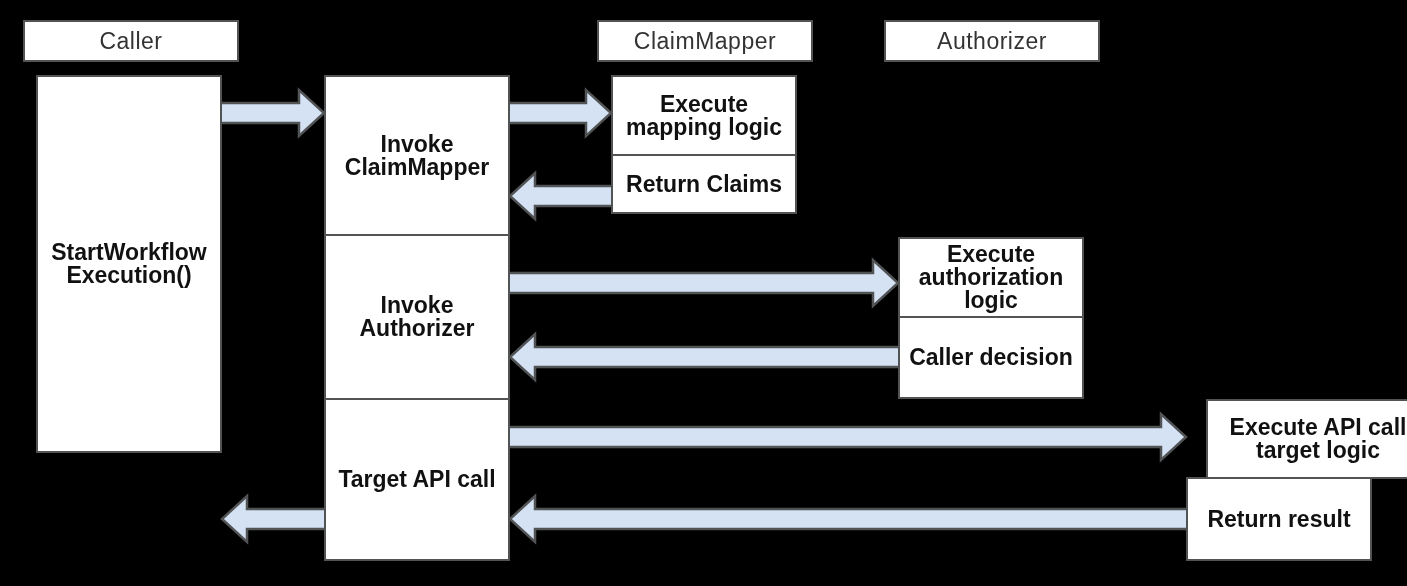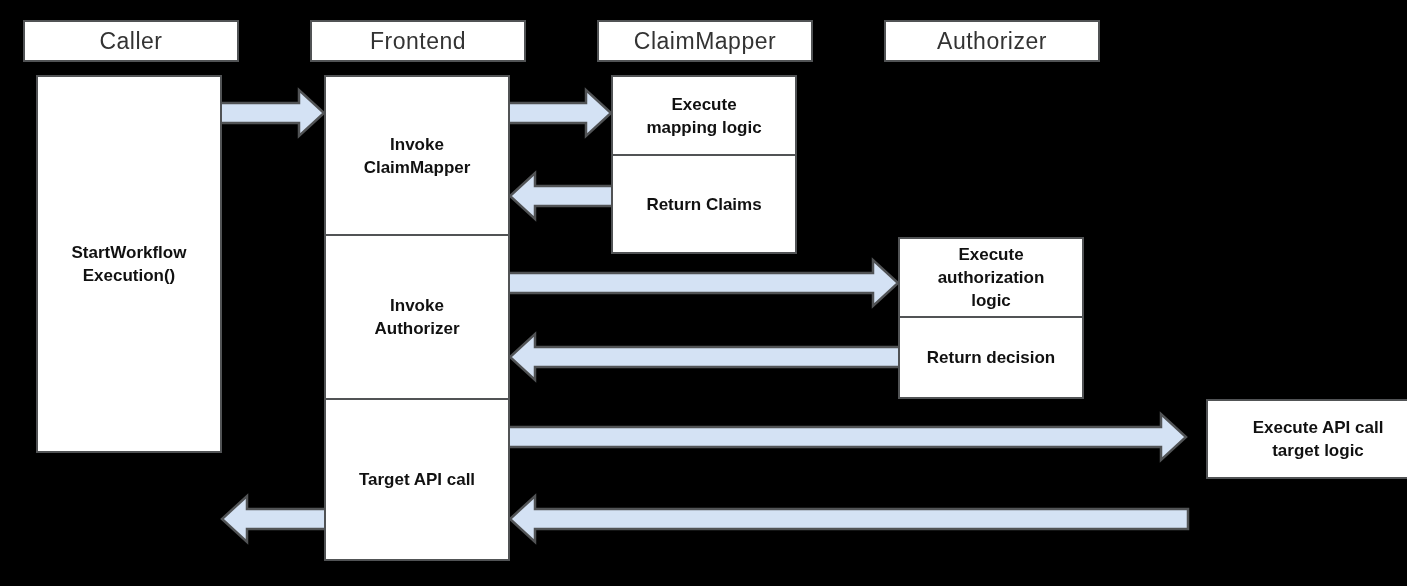--- a/index.html
+++ b/index.html
@@ -41,21 +41,21 @@
   }
   .act {
     position: absolute;
     box-sizing: border-box;
     background: var(--box-fill, #ffffff);
     border: 2px solid var(--box-border, #515355);
     z-index: 2;
     display: flex;
     align-items: center;
     justify-content: center;
-    font-size: 17px;
+    font-size: 23px;
     font-weight: 700;
     line-height: 23px;
     color: var(--act-text, #111111);
     text-align: center;
     white-space: pre-line;
   }
 </style>
 </head>
 <body>
 
@@ -66,38 +66,38 @@
       <polygon points="508,103 586,103 586,90 611,113 586,136 586,123 508,123" fill="#d4e2f4" stroke="#515355" stroke-width="2.5" stroke-linejoin="miter"></polygon>
       <polygon points="613,186 535,186 535,173 510,196 535,219 535,206 613,206" fill="#d4e2f4" stroke="#515355" stroke-width="2.5" stroke-linejoin="miter"></polygon>
       <polygon points="508,273 873,273 873,260 898,283 873,306 873,293 508,293" fill="#d4e2f4" stroke="#515355" stroke-width="2.5" stroke-linejoin="miter"></polygon>
       <polygon points="900,347 535,347 535,334 510,357 535,380 535,367 900,367" fill="#d4e2f4" stroke="#515355" stroke-width="2.5" stroke-linejoin="miter"></polygon>
       <polygon points="508,427 1161,427 1161,414 1186,437 1161,460 1161,447 508,447" fill="#d4e2f4" stroke="#515355" stroke-width="2.5" stroke-linejoin="miter"></polygon>
       <polygon points="1188,509 535,509 535,496 510,519 535,542 535,529 1188,529" fill="#d4e2f4" stroke="#515355" stroke-width="2.5" stroke-linejoin="miter"></polygon>
       <polygon points="326,509 247,509 247,496 222,519 247,542 247,529 326,529" fill="#d4e2f4" stroke="#515355" stroke-width="2.5" stroke-linejoin="miter"></polygon>
     </svg>
 
   <div class="actor-header" style="left:23px">Caller</div>
-  <div class="actor-header" style="left:310px">Frontend</div>
   <div class="actor-header" style="left:597px">ClaimMapper</div>
   <div class="actor-header" style="left:884px">Authorizer</div>
 
   <div class="act" style="left:36px;top:75px;width:186px;height:378px">StartWorkflow
 Execution()</div>
 
   <div class="act" style="left:324px;top:75px;width:186px;height:161px">Invoke
 ClaimMapper</div>
   <div class="act" style="left:324px;top:234px;width:186px;height:166px">Invoke
 Authorizer</div>
   <div class="act" style="left:324px;top:398px;width:186px;height:163px">Target API call</div>
 
   <div class="act" style="left:611px;top:75px;width:186px;height:81px">Execute
 mapping logic</div>
-  <div class="act" style="left:611px;top:154px;width:186px;height:100px">Return Claims</div>
+  <div class="act" style="left:611px;top:154px;width:186px;height:60px">Return Claims</div>
 
   <div class="act" style="left:898px;top:237px;width:186px;height:81px">Execute
 authorization
 logic</div>
-  <div class="act" style="left:898px;top:316px;width:186px;height:83px">Return decision</div>
+  <div class="act" style="left:898px;top:316px;width:186px;height:83px">Caller decision</div>
 
   <div class="act" style="left:1206px;top:399px;width:224px;height:80px">Execute API call
 target logic</div>
+  <div class="act" style="left:1186px;top:477px;width:186px;height:84px">Return result</div>
 
 </div>
 
 </body></html>

